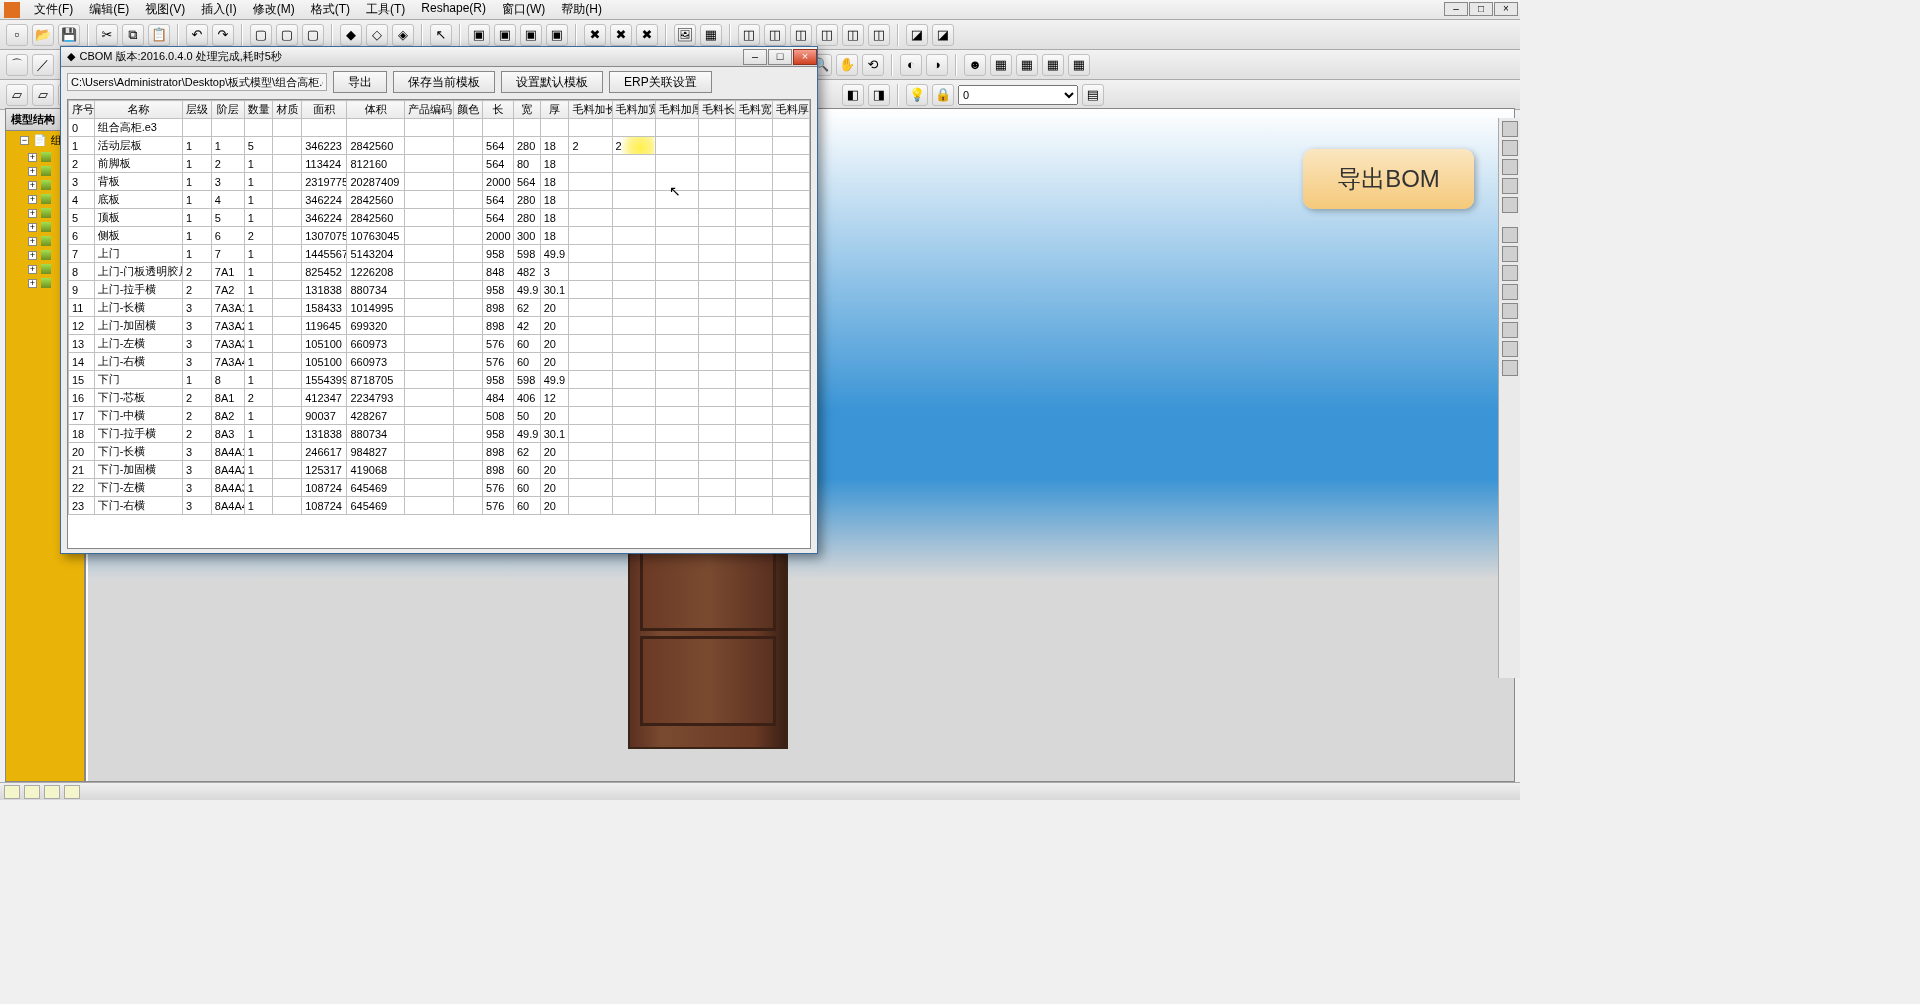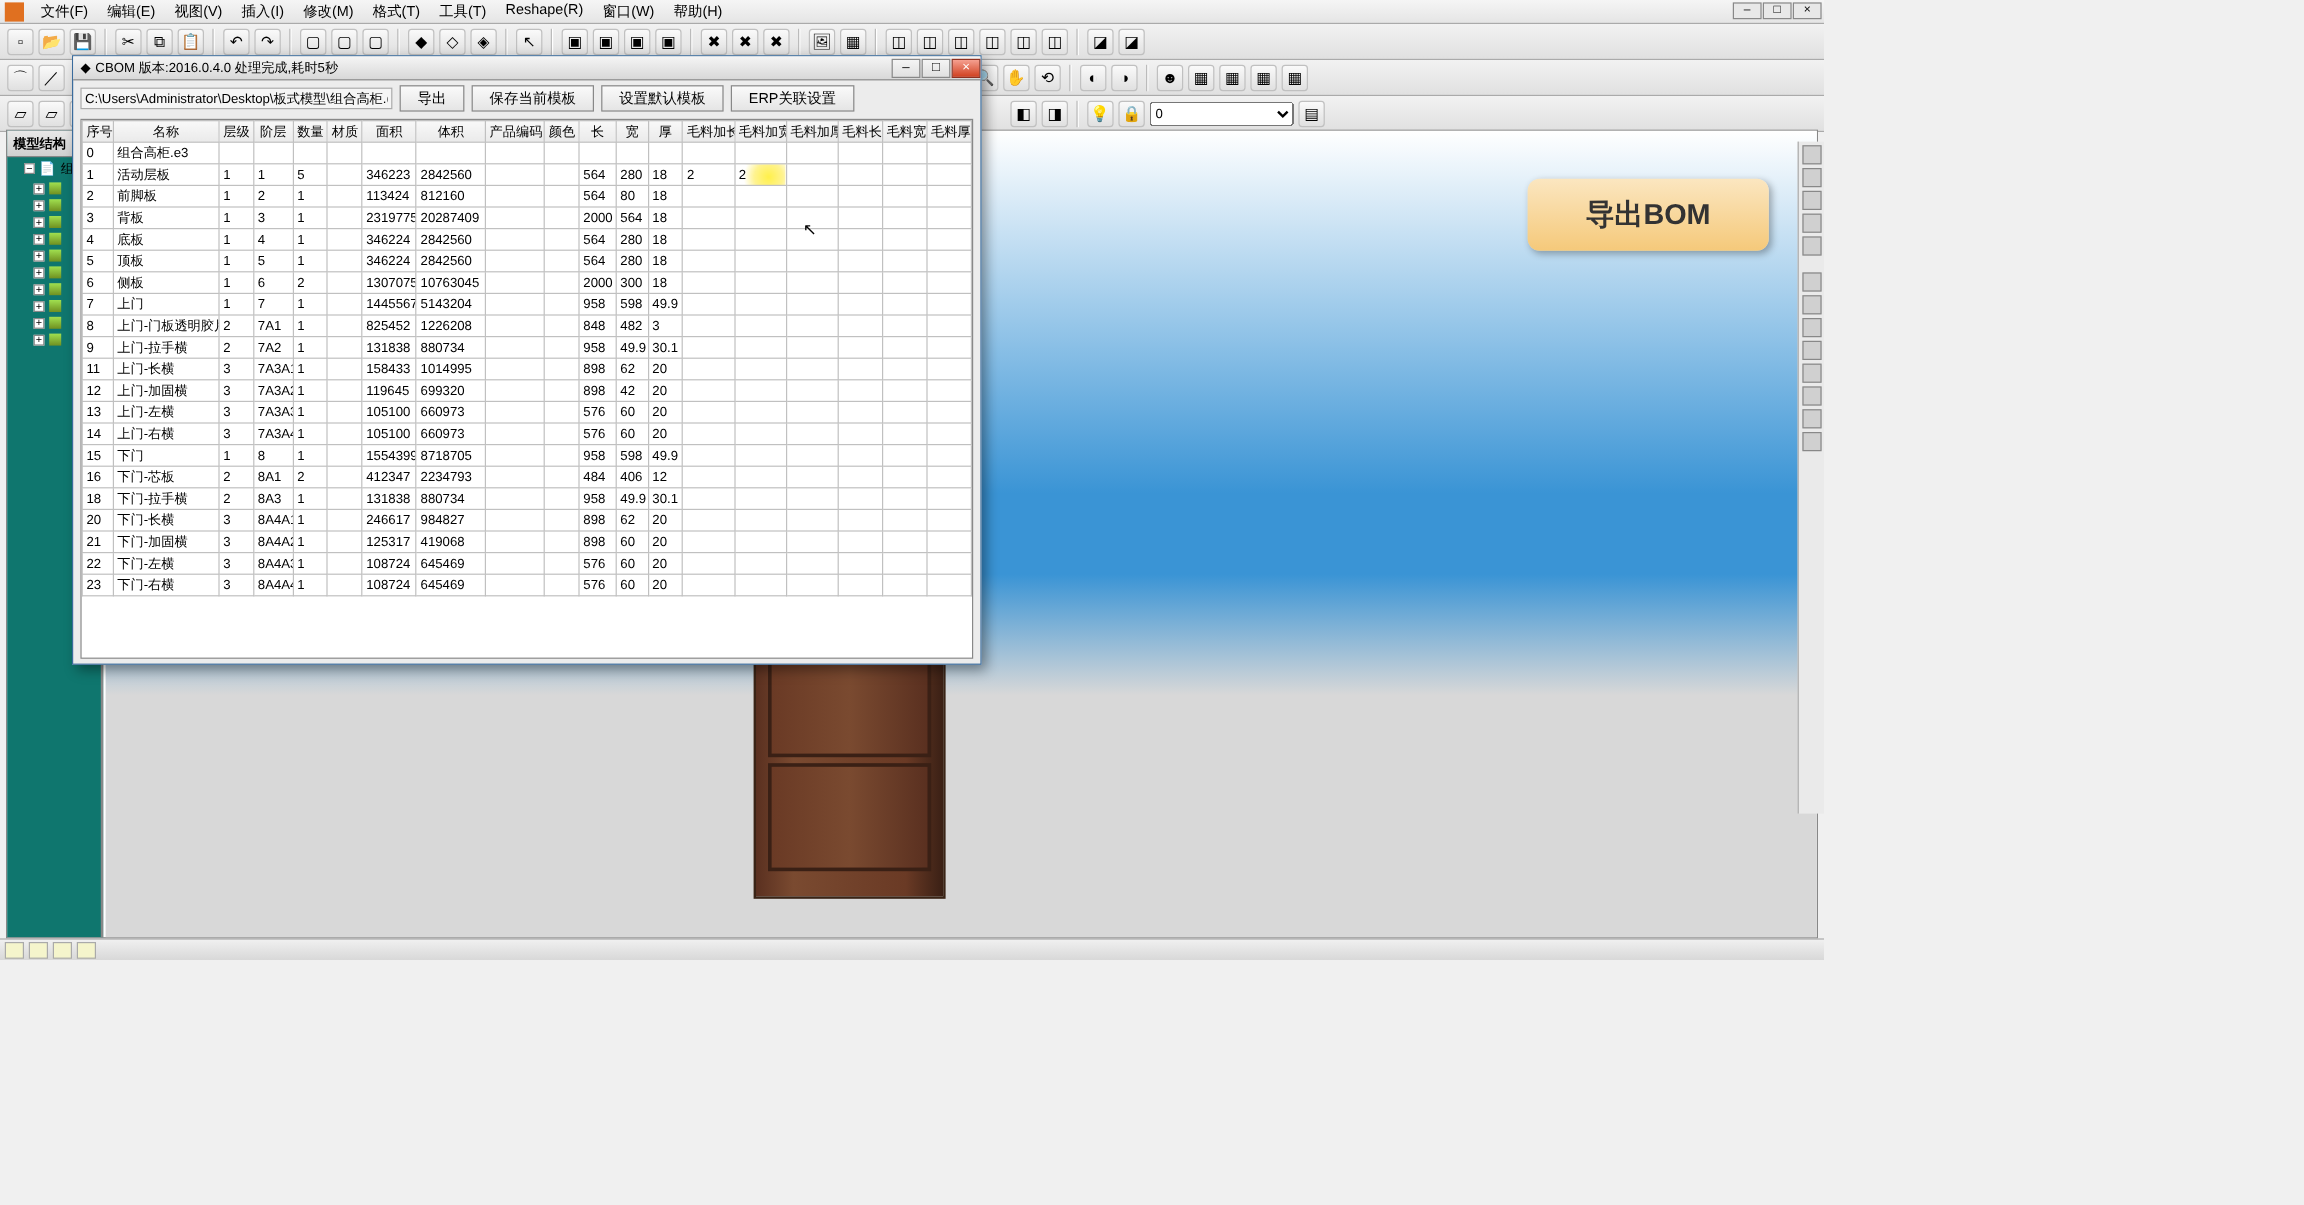--- a/index.html
+++ b/index.html
@@ -44,21 +44,21 @@
 .toolbar select { height: 20px; font-size: 11px; }
 
 .main-area {
   position: absolute;
   top: 108px; left: 5px; right: 5px; bottom: 18px;
   background: #fff;
   border: 1px solid #888;
 }
 .left-panel {
   position:absolute; left:0; top:0; width:80px; bottom:0;
-  border-right:2px solid #888; background:#0f766e;
+  border-right:2px solid #888; background:#eab308;
 }
 .left-panel .title {
   background: linear-gradient(#e8e8e8,#d0d0d0);
   border-bottom:1px solid #888;
   font-weight:bold; padding:3px 5px;
 }
 .tree-item { padding:2px 4px 2px 14px; display:flex; align-items:center; gap:4px; font-size:11px; white-space:nowrap;}
 .tree-item .exp { width:9px; height:9px; border:1px solid #888; display:inline-flex; align-items:center; justify-content:center; font-size:9px; line-height:1; background:#fff;}
 .tree-item .cube { width:10px;height:10px; background:linear-gradient(#a0e050,#709020); }
 
@@ -78,25 +78,25 @@
   border: 3px solid #4a2c1c;
 }
 .cabinet .glass div { border-bottom:2px solid #6a4028; height:72px; background:rgba(180,200,210,.6);}
 .cabinet .door { position:absolute; left:10px; right:10px; border:3px solid #3a2015; background:linear-gradient(90deg,#6a3a25,#7a4a30,#5a3020);}
 .cabinet .d1 { top:304px; height:120px;}
 .cabinet .d2 { top:430px; height:90px;}
 .cabinet .d3 { top:525px; height:90px;}
 
 .badge {
   position:absolute; right:40px; top:40px;
-  width: 201px; height: 60px;
+  width: 171px; height: 60px;
   background: linear-gradient(#fbe6c0,#f5c97a);
   border-radius: 10px;
   display:flex; align-items:center; justify-content:center;
-  font-size: 24px; font-weight:bold; color:#333;
+  font-size: 24px; font-weight:normal; color:#333;
   box-shadow: 2px 2px 6px rgba(0,0,0,.3);
 }
 
 .right-strip {
   position:absolute; right:0; top:118px; width:22px; height:560px;
   background:#eaeaea; border-left:1px solid #aaa;
   display:flex; flex-direction:column; gap:3px; padding:3px;
 }
 .right-strip .rb { width:16px;height:16px; background:#d0d0d0; border:1px solid #888;}
 
@@ -739,20 +739,41 @@
             <td>406</td>
             <td>12</td>
             <td></td>
             <td></td>
             <td></td>
             <td></td>
             <td></td>
             <td></td>
           </tr>
           <tr>
+            <td>17</td>
+            <td>下门-中横</td>
+            <td>2</td>
+            <td>8A2</td>
+            <td>1</td>
+            <td></td>
+            <td>90037</td>
+            <td>428267</td>
+            <td></td>
+            <td></td>
+            <td>508</td>
+            <td>50</td>
+            <td>20</td>
+            <td></td>
+            <td></td>
+            <td></td>
+            <td></td>
+            <td></td>
+            <td></td>
+          </tr>
+          <tr>
             <td>18</td>
             <td>下门-拉手横</td>
             <td>2</td>
             <td>8A3</td>
             <td>1</td>
             <td></td>
             <td>131838</td>
             <td>880734</td>
             <td></td>
             <td></td>

